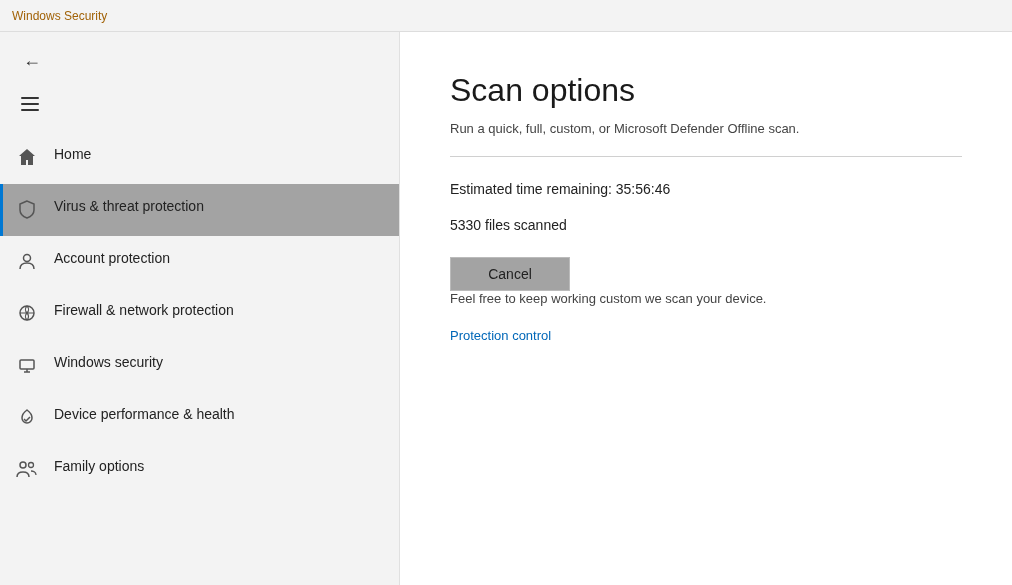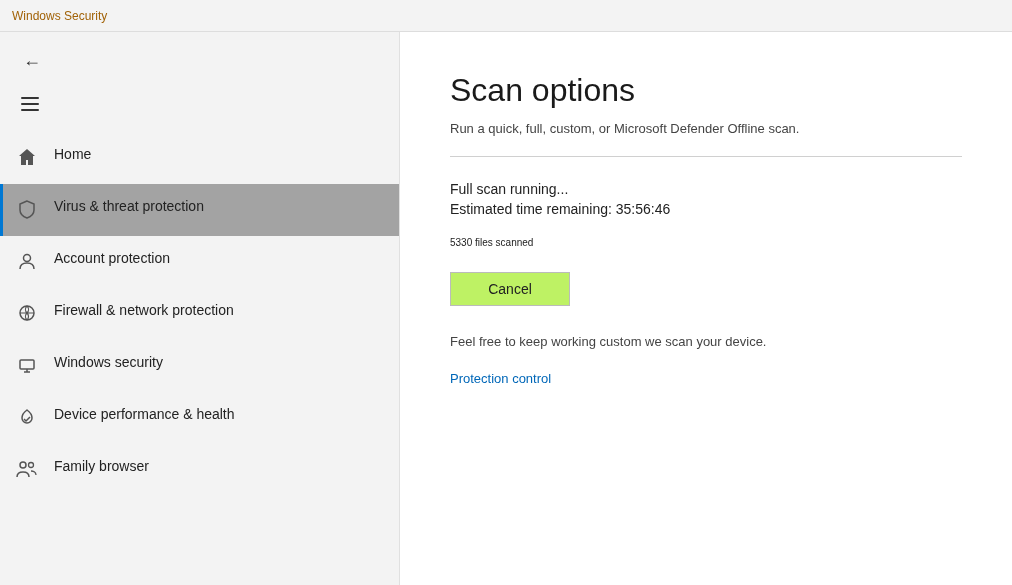--- a/index.html
+++ b/index.html
@@ -138,32 +138,31 @@
       font-size: 14px;
       color: #222;
       margin-bottom: 4px;
     }
     .scan-time-text {
       font-size: 14px;
       color: #222;
       margin-bottom: 20px;
     }
     .scan-files-text {
-      font-size: 10px;
+      font-size: 14px;
       color: #222;
       margin-bottom: 24px;
     }
     .cancel-btn {
-      background: #bef264;
+      background: #a3a3a3;
       border: 1px solid #bbb;
       padding: 8px 32px;
       font-size: 14px;
       cursor: pointer;
       color: #222;
-      margin-bottom: 28px;
       min-width: 120px;
     }
     .working-text {
       font-size: 13px;
       color: #444;
       margin-bottom: 20px;
     }
     .protection-history-link {
       font-size: 13px;
       color: #0067b8;
@@ -252,29 +251,28 @@
 
       <div class="nav-item">
         <span class="nav-icon">
           <svg width="22" height="20" viewBox="0 0 22 20" fill="none">
             <circle cx="7" cy="6" r="3" stroke="#555" stroke-width="1.5" fill="none"></circle>
             <circle cx="15" cy="6" r="2.5" stroke="#555" stroke-width="1.3" fill="none"></circle>
             <path d="M1 18c0-3.5 2.7-5 6-5s6 1.5 6 5" stroke="#555" stroke-width="1.5" fill="none"></path>
             <path d="M15 12c2 0 5 1 5 4" stroke="#555" stroke-width="1.3" fill="none"></path>
           </svg>
         </span>
-        <span class="nav-label">Family browser</span>
+        <span class="nav-label">Family options</span>
       </div>
     </nav>
   </div>
 
   <div class="content">
     <h1 class="page-title">Scan options</h1>
     <p class="page-subtitle">Run a quick, full, custom, or Microsoft Defender Offline scan.</p>
     <div class="divider"></div>
-    <p class="scan-status-text">Full scan running...</p>
     <p class="scan-time-text">Estimated time remaining: 35:56:46</p>
     <p class="scan-files-text">5330  files scanned</p>
     <button class="cancel-btn">Cancel</button>
     <p class="working-text">Feel free to keep working custom we scan your device.</p>
     <a class="protection-history-link" href="#">Protection control</a>
   </div>
 </div>
 
 </body></html>

